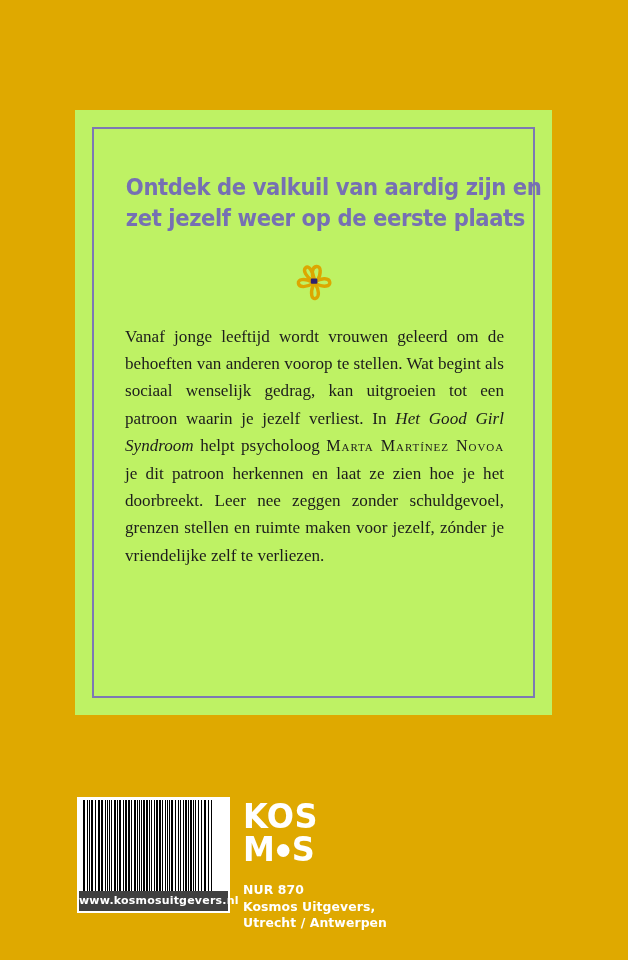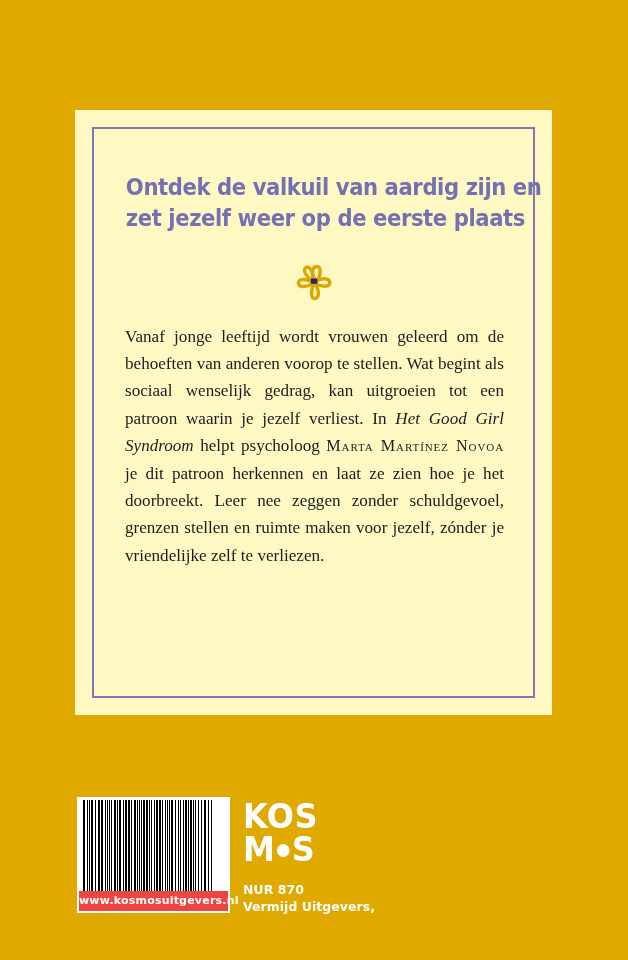--- a/index.html
+++ b/index.html
@@ -15,21 +15,21 @@
     position: relative;
   }
 
   
   .cover-panel {
     position: absolute;
     left: 75px;
     top: 110px;
     width: 477px;
     height: 605px;
-    background: #fef9c3;
+    background: #bef264;
     box-sizing: border-box;
   }
   .panel-rule {
     position: absolute;
     left: 17px;
     top: 17px;
     right: 17px;
     bottom: 17px;
     border: 2px solid #7d78b4;
     box-sizing: border-box;
@@ -120,21 +120,21 @@
     font-family: "Liberation Sans", sans-serif;
     font-size: 14.5px;
     font-weight: bold;
     color: #000;
     text-align: center;
     letter-spacing: 0.6px;
     padding: 0 4px 1px 4px;
     white-space: nowrap;
   }
   .barcode-url {
-    background: #ef4444;
+    background: #404040;
     color: #fff;
     font-family: "DejaVu Sans", sans-serif;
     font-size: 11px;
     font-weight: bold;
     text-align: center;
     letter-spacing: 0.2px;
     padding: 3px 0 4px 0;
     margin: 0 2px 2px 2px;
   }
 
@@ -307,15 +307,16 @@
   <div class="barcode-url">www.kosmosuitgevers.nl</div>
 </div>
 
 <div class="publisher-block">
   <div class="kosmos-logo">
     <span class="logo-line">KOS</span>
     <span class="logo-line"><span>M</span><span class="logo-dot"></span><span>S</span></span>
   </div>
   <div class="imprint">
     <span>NUR 870</span>
-    <span>Vermijd Uitgevers,</span>
+    <span>Kosmos Uitgevers,</span>
+    <span>Utrecht / Antwerpen</span>
   </div>
 </div>
 
 </body></html>

